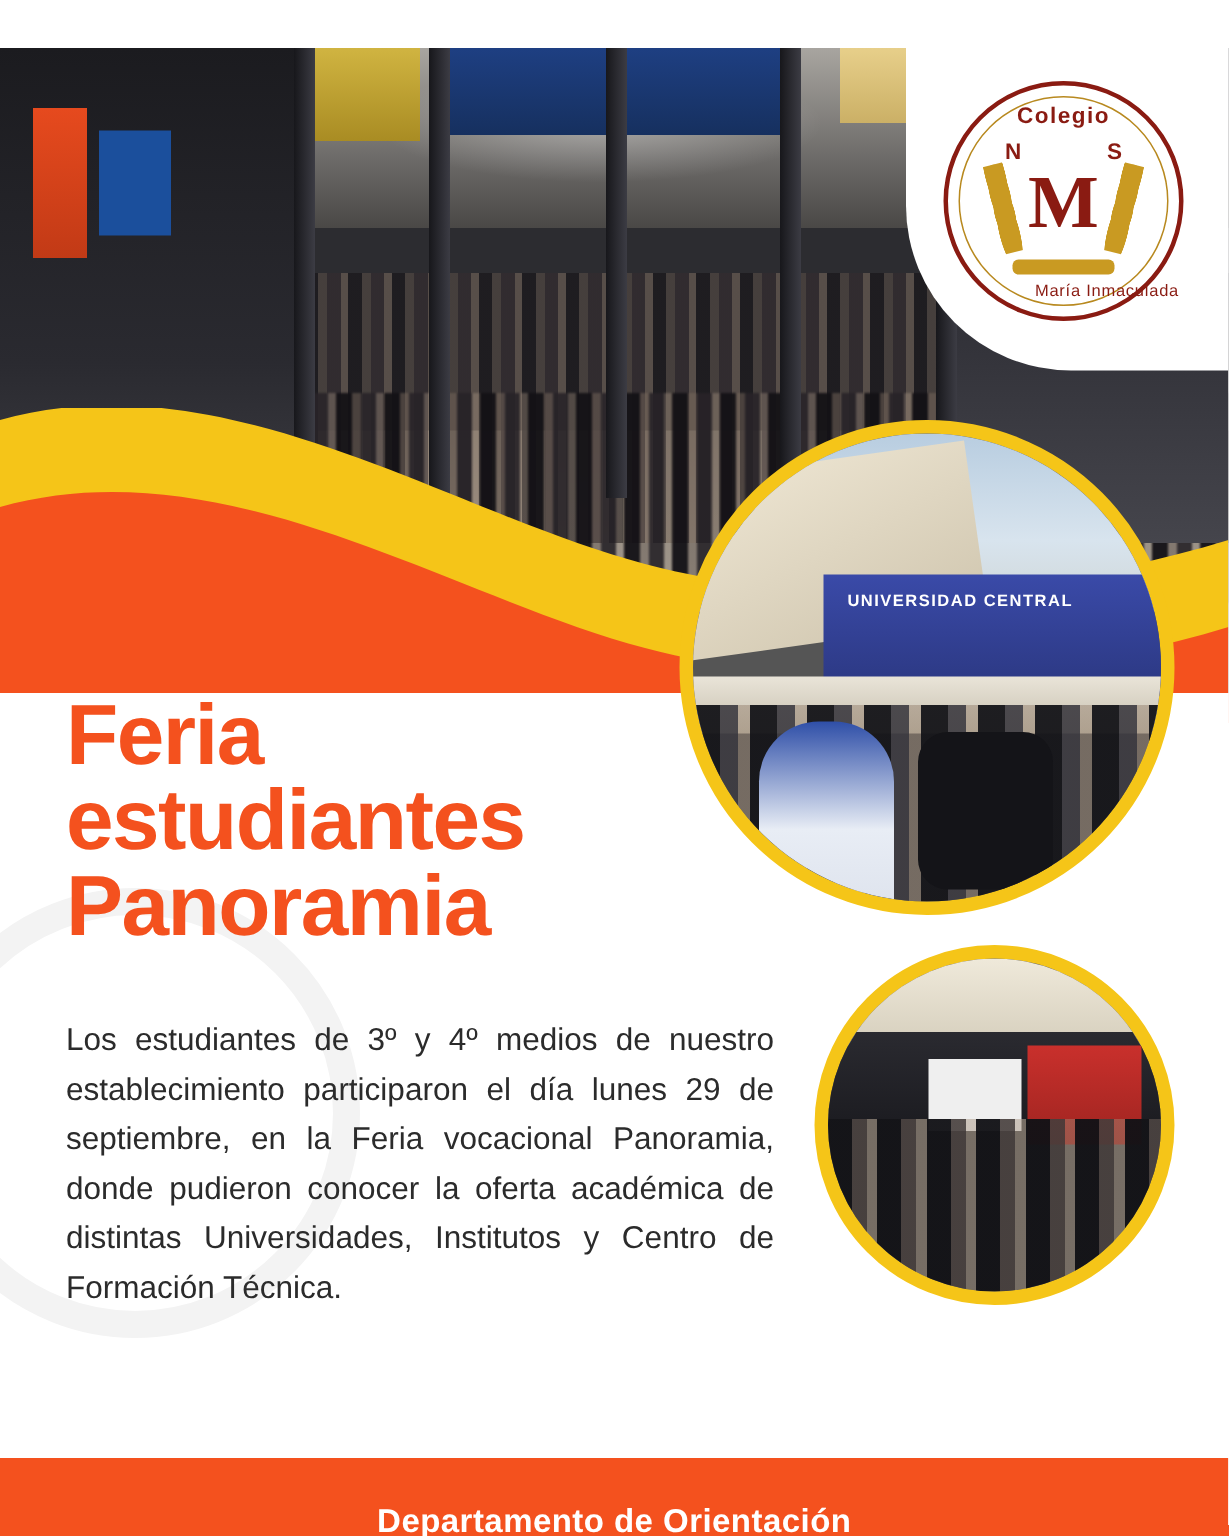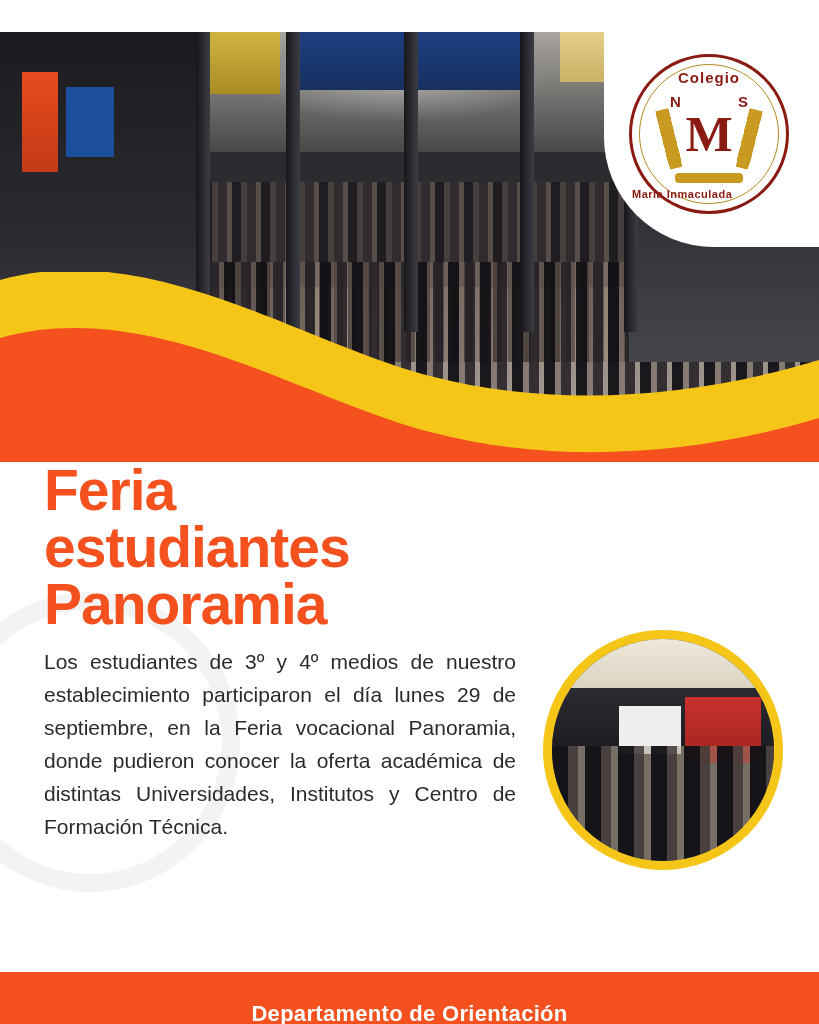--- a/index.html
+++ b/index.html
@@ -154,23 +154,23 @@
     left: 0; top: 12px; width: 100%;
     text-align: center;
     font-size: 15px;
     font-weight: bold;
     color: #8a1b12;
     letter-spacing: 1px;
   }
   .logo .word-bottom {
     position: absolute;
     left: 0; bottom: 11px; width: 100%;
-    text-align: left;
+    text-align: right;
     font-size: 11px;
-    font-weight: bold;
+    font-weight: normal;
     color: #8a1b12;
     letter-spacing: 0.5px;
   }
   .logo .letter-n, .logo .letter-s {
     position: absolute;
     top: 36px;
     font-size: 15px;
     font-weight: bold;
     color: #8a1b12;
   }
@@ -302,21 +302,21 @@
     width: 420px;
     font-size: 57px;
     line-height: 57px;
     font-weight: bold;
     color: #f4511e;
     letter-spacing: -1px;
   }
   .body-text {
     position: absolute;
     left: 44px;
-    top: 613px;
+    top: 645px;
     width: 472px;
     font-size: 21px;
     line-height: 33px;
     color: #2b2b2b;
     text-align: justify;
   }
 
   
   .footer {
     position: absolute;
@@ -380,20 +380,30 @@
       <div class="letter-n">N</div>
       <div class="letter-s">S</div>
       <div class="laurel-l"></div>
       <div class="laurel-r"></div>
       <div class="monogram">M</div>
       <div class="ribbon"></div>
       <div class="word-bottom">María Inmaculada</div>
     </div>
   </div>
 
+  <div class="circle-photo circle-top">
+    <div class="p-sky"></div>
+    <div class="p-tent"></div>
+    <div class="p-stand"></div>
+    <div class="p-stand-label">UNIVERSIDAD CENTRAL</div>
+    <div class="p-counter"></div>
+    <div class="p-crowd"></div>
+    <div class="p-blue-jacket"></div>
+    <div class="p-backpack"></div>
+  </div>
 
   <div class="circle-photo circle-bottom">
     <div class="p-tent"></div>
     <div class="p-wall"></div>
     <div class="p-white"></div>
     <div class="p-red"></div>
     <div class="p-crowd"></div>
   </div>
 
   <div class="headline">Feria estudiantes Panoramia</div>

